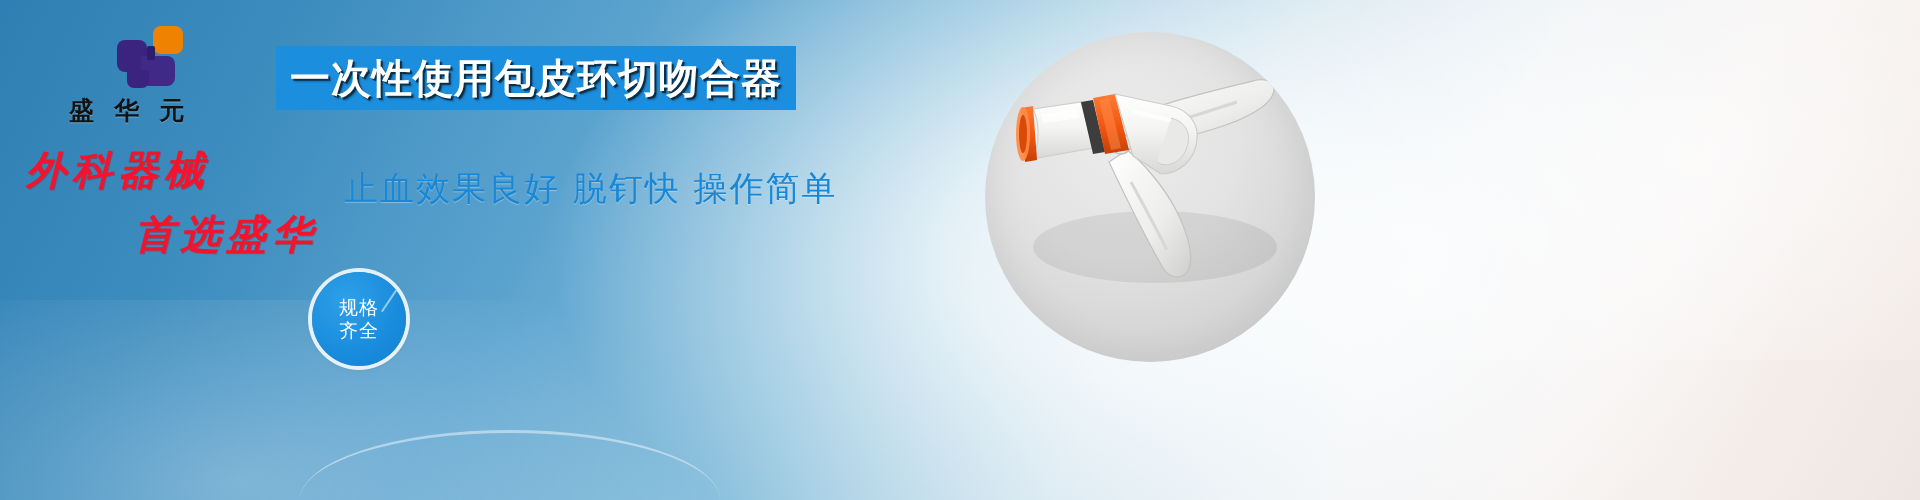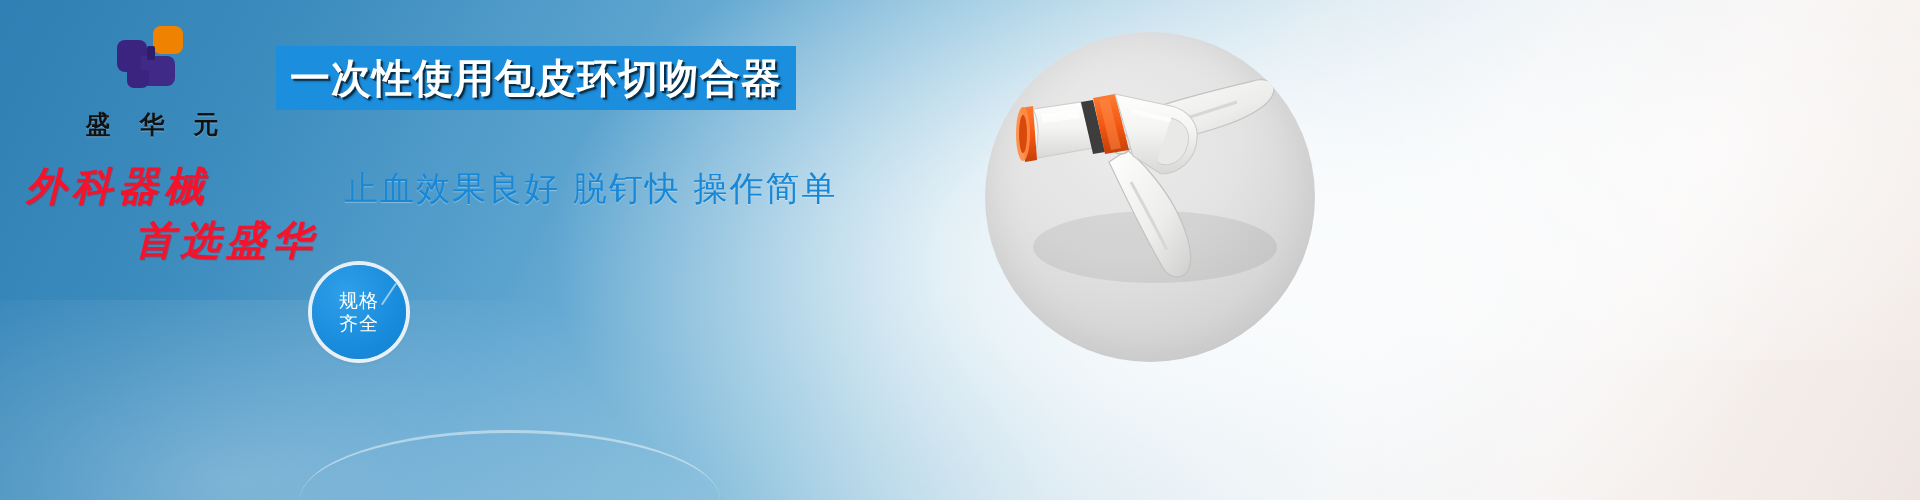--- a/index.html
+++ b/index.html
@@ -42,42 +42,42 @@
   
   #logo-block { position:absolute; left:62px; top:26px; width:180px; }
   #logo-mark { position:relative; width:70px; height:62px; margin:0 auto; }
   .lg-sq { position:absolute; border-radius:7px; }
   #lg-a { left:0px;  top:14px; width:30px; height:32px; background:#3a2480; border-radius:8px 8px 2px 8px; }
   #lg-b { left:24px; top:30px; width:34px; height:30px; background:#3f2a88; border-radius:3px 8px 8px 8px; }
   #lg-c { left:36px; top:0px;  width:30px; height:28px; background:#ef8200; border-radius:8px; }
   #lg-d { left:10px; top:44px; width:22px; height:18px; background:#3a2480; border-radius:3px 3px 7px 7px; }
   #lg-e { left:30px; top:20px; width:8px;  height:14px; background:#2e1d6b; border-radius:2px; }
   #logo-name {
-    margin-top:20px; text-align:center;
-    font-family:Liberation Mono, monospace;
+    margin-top:6px; text-align:left;
+    font-family:Liberation Serif, serif;
     font-size:25px; font-weight:700; color:#111; letter-spacing:7px;
     text-indent:7px;
     text-shadow:0 1px 0 rgba(255,255,255,0.25);
   }
 
   
   #slogan-red { position:absolute; left:22px; top:150px; width:420px; pointer-events:none; }
   .red-line {
     color:#f5132c;
     font-family:"DejaVu Serif","Liberation Serif",serif;
     font-weight:700;
     font-size:40px;
     letter-spacing:6px;
     line-height:1.0;
     font-style:italic;
     text-shadow:1px 1px 0 rgba(180,0,16,0.35);
     white-space:nowrap;
   }
-  #red-line-1 { margin-left:4px;margin-top:16px; }
-  #red-line-2 { margin-left:112px; margin-top:14px; }
+  #red-line-1 { margin-left:4px; }
+  #red-line-2 { margin-left:112px; margin-top:24px; }
 
   
   #title-bar {
     position:absolute; left:276px; top:46px;
     height:64px; padding:0 14px;
     background:#1c8ede;
     display:flex; align-items:center;
     box-shadow:0 0 0 0 rgba(0,0,0,0);
   }
   #title-text {
@@ -95,21 +95,21 @@
   #subtitle {
     position:absolute; left:344px; top:166px;
     color:#1887d6;
     font-family:"DejaVu Sans","Liberation Sans",sans-serif;
     font-size:34px; font-weight:500;
     letter-spacing:2px; white-space:nowrap;
     text-shadow:0 1px 1px rgba(255,255,255,0.35);
   }
 
   
-  #badges { position:absolute; left:312px; top:265px; display:flex; }
+  #badges { position:absolute; left:312px; top:272px; display:flex; }
   .badge {
     position:relative; width:94px; height:94px; border-radius:50%;
     background:radial-gradient(circle at 36% 30%, #2fa0e8 0%, #1a8ddd 55%, #1380d2 100%);
     display:flex; flex-direction:column; align-items:center; justify-content:center;
     box-shadow:0 0 0 4px rgba(255,255,255,0.85), 0 2px 6px rgba(0,0,0,0.12);
   }
   .badge::after{
     content:""; position:absolute; right:16px; top:16px;
     width:2px; height:26px; background:rgba(255,255,255,0.55);
     transform:rotate(34deg); border-radius:2px;

